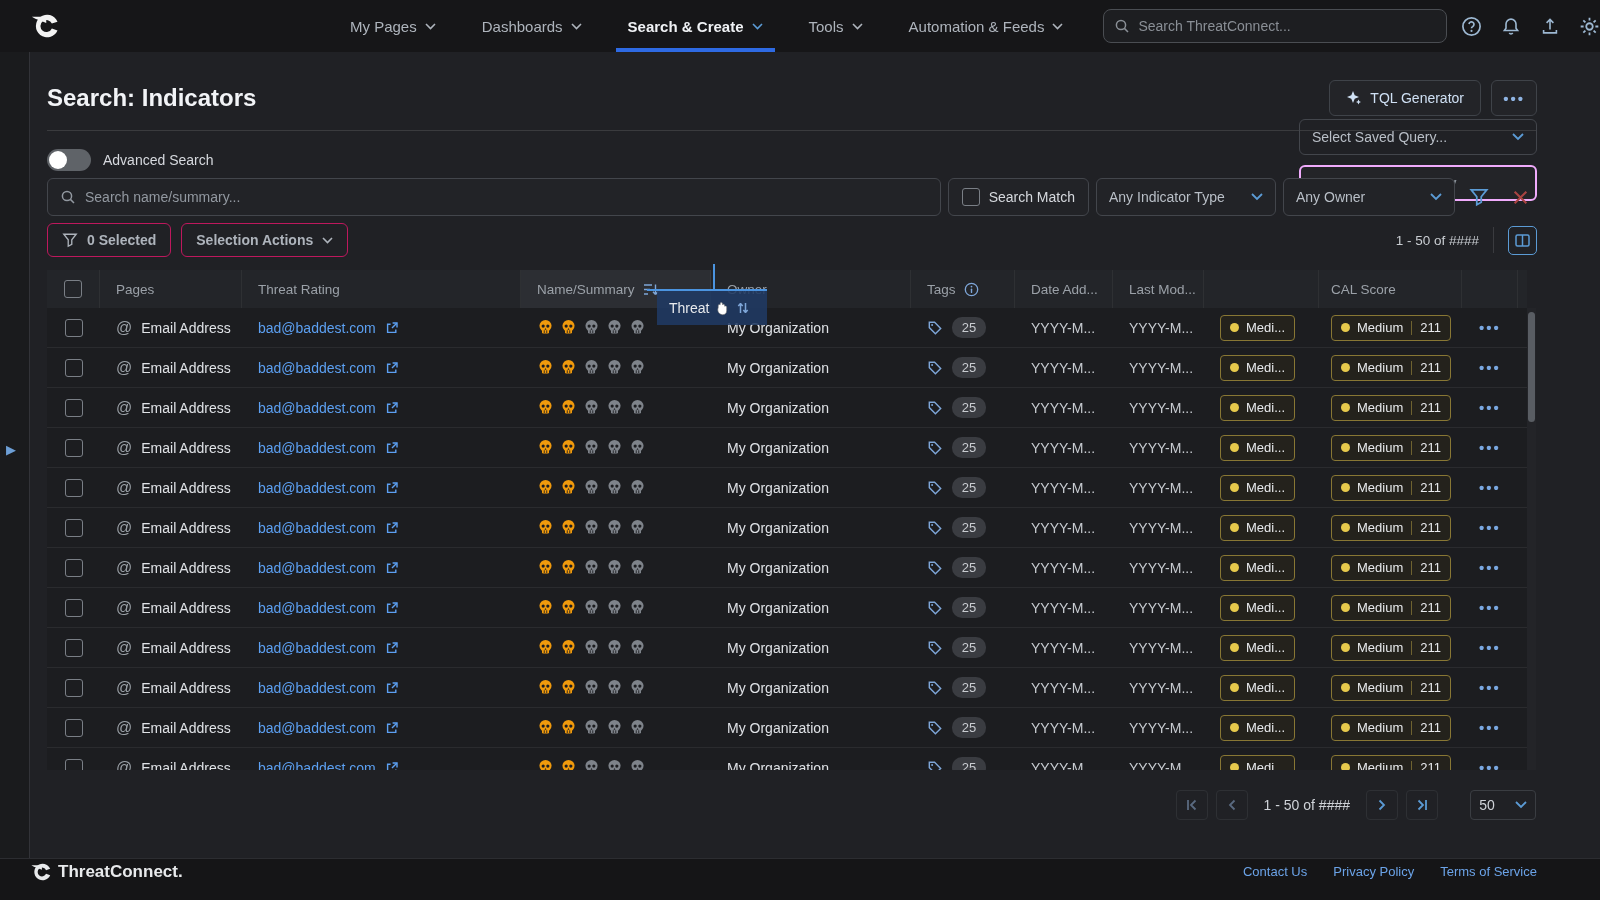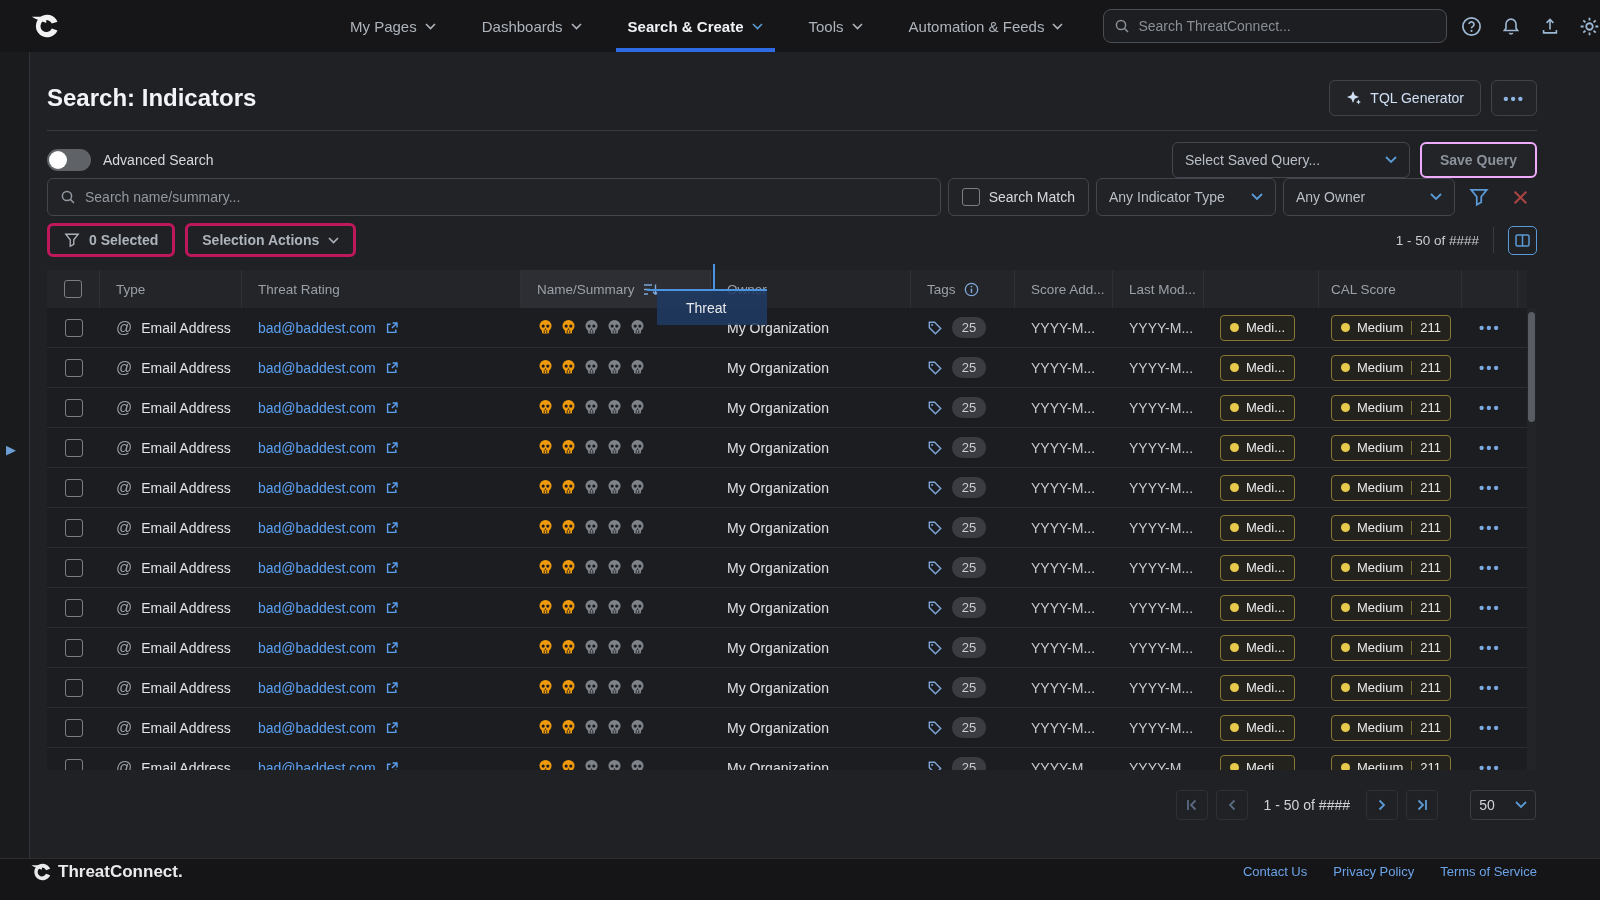--- a/index.html
+++ b/index.html
@@ -38,21 +38,21 @@
     border:1px solid #3f4349; border-radius:6px; background:#232428; color:#cfe0f4;
     font-size:14px; padding:0 16px; cursor:pointer; white-space:nowrap; }
   .btn.dots-btn { width:46px; color:#8fb4e3; font-size:15px; font-weight:bold; letter-spacing:2px; }
 
   .divider { height:1px; background:#3a3b3e; margin-top:12px; }
 
   .row1 { margin-top:17px; height:24px; display:flex; align-items:center; justify-content:space-between; }
   .toggle-wrap { display:flex; align-items:center; gap:12px; font-size:14px; color:#d6d9de; }
   .toggle { width:44px; height:22px; background:#5f6368; border-radius:11px; position:relative; cursor:pointer; }
   .toggle .knob { position:absolute; left:2px; top:2px; width:18px; height:18px; background:#fff; border-radius:50%; }
-  .row1-right { display:flex; gap:10px; }
+  .row1-right { display:flex; gap:10px;flex-direction:column; }
   .select-box { display:flex; align-items:center; justify-content:space-between; gap:10px;
     height:36px; border:1px solid #43464c; border-radius:6px; padding:0 12px;
     font-size:14px; color:#b9bfc7; cursor:pointer; background:transparent; }
   .saved-query { width:238px; }
   .save-query-btn { height:36px; border:2px solid #f0abfc; border-radius:6px; background:#232428;
     color:#8b929b; font-size:14px; font-weight:bold; padding:0 18px; cursor:pointer; }
 
   .row2 { margin-top:6px; display:flex; align-items:center; gap:7px; }
   .main-search { flex:1; height:38px; border:1px solid #43464c; border-radius:6px;
     display:flex; align-items:center; gap:9px; padding:0 12px; background:#222327; }
@@ -61,21 +61,21 @@
   .main-search input::placeholder { color:#9298a0; }
   .exact-box { height:38px; border:1px solid #43464c; border-radius:6px; display:flex;
     align-items:center; gap:9px; padding:0 13px; font-size:14px; color:#d6d9de; background:#222327; }
   .checkbox { width:18px; height:18px; border:1.5px solid #7a7f86; border-radius:3px; cursor:pointer; flex-shrink:0; }
   .dd-type { width:180px; height:38px; background:#222327; }
   .dd-owner { width:172px; height:38px; background:#222327; }
   .tool-ic { width:34px; height:38px; display:flex; align-items:center; justify-content:center; cursor:pointer; }
 
   .row3 { margin-top:6px; height:36px; display:flex; align-items:center; justify-content:space-between; }
   .row3-left { display:flex; gap:10px; }
-  .chip-btn { display:flex; align-items:center; gap:9px; height:34px; border:3px solid #be185d;
+  .chip-btn { display:flex; align-items:center; gap:9px; height:34px; border:1px solid #be185d;
     border-radius:6px; padding:12px 14px; font-size:14px; font-weight:bold; color:#aeb4bc;
     background:transparent; cursor:pointer; }
   .row3-right { display:flex; align-items:center; gap:14px; }
   .range-text { font-size:13.5px; color:#c9cdd2; }
   .vsep { width:1px; height:26px; background:#3a3b3f; }
   .panel-toggle { width:29px; height:29px; border:1.5px solid #5b9bd5; border-radius:5px;
     display:flex; align-items:center; justify-content:center; cursor:pointer; }
 
   
   .table-wrap { margin-top:12px; width:1489px; position:relative; }
@@ -107,21 +107,21 @@
   .badge .sep { border-left:1px solid #6e6230; height:14px; margin:0 1px; }
   .row-menu { color:#79a7e0; font-size:15px; font-weight:bold; letter-spacing:2px; cursor:pointer; }
 
   .scrollbar { position:absolute; right:0; top:38px; width:9px; height:462px; background:#232428; }
   .scroll-thumb { position:absolute; top:4px; left:1px; width:7px; height:110px; background:#595d63; border-radius:4px; }
 
   
   .drop-vline { position:absolute; left:666px; top:-6px; width:2px; height:26px; background:#4b94e0; }
   .drag-ghost { position:absolute; left:610px; top:19px; width:110px; height:36px;
     background:rgba(32,58,99,0.88); border-top:2px solid #4b94e0; display:flex;
-    align-items:center; gap:6px; padding:0 29px; font-size:14px; color:#e8eaed; z-index:5; }
+    align-items:center; gap:6px; padding:0 12px; font-size:14px; color:#e8eaed; z-index:5; }
   .ghost-hline-ext { position:absolute; left:600px; top:19px; width:10px; height:2px; background:#4b94e0; }
 
   
   .pager { margin-top:20px; width:1489px; display:flex; align-items:center; justify-content:flex-end; gap:8px; }
   .pg-btn { width:32px; height:30px; border:1px solid #2e3034; border-radius:4px;
     display:flex; align-items:center; justify-content:center; cursor:pointer; background:transparent; }
   .pg-range { font-size:14px; color:#cfd3d8; margin:0 8px; }
   .page-size { width:66px; height:30px; border:1px solid #3a3d42; border-radius:4px;
     display:flex; align-items:center; justify-content:center; gap:20px; font-size:14px;
     color:#cfd3d8; margin-left:24px; cursor:pointer; }
@@ -319,21 +319,21 @@
             </span>
           </div>
         </div>
 
         <div class="table-wrap">
           <div class="tgrid thead">
             <div class="th center">
                 <span class="checkbox"></span>
               </div>
             <div class="th">
-                <span>Type</span>
+                <span>Pages</span>
               </div>
             <div class="th">
                 <span>Threat Rating</span>
               </div>
             <div class="th hl">
               <span>Name/Summary</span>
               <svg width="17" height="13" viewBox="0 0 17 13">
                 <g stroke="#7ea6d8" stroke-width="1.4" fill="none">
                     <path d="M1 2h8M1 6.5h6M1 11h4M12.5 1.5v10M12.5 11.5 10 8.8M12.5 11.5 15 8.8"></path>
                   </g>
@@ -344,21 +344,21 @@
               </div>
             <div class="th">
               <span>Tags</span>
               <svg width="15" height="15" viewBox="0 0 15 15">
                 <circle cx="7.5" cy="7.5" r="6.2" fill="none" stroke="#7ea6d8" stroke-width="1.3"></circle>
                 <circle cx="7.5" cy="4.6" r="0.9" fill="#7ea6d8"></circle>
                 <rect x="6.8" y="6.5" width="1.4" height="4.6" rx="0.7" fill="#7ea6d8"></rect>
               </svg>
             </div>
             <div class="th">
-                <span>Score Add...</span>
+                <span>Date Add...</span>
               </div>
             <div class="th">
                 <span>Last Mod...</span>
               </div>
             <div class="th"></div>
             <div class="th cal-th">
                 <span>CAL Score</span>
               </div>
             <div class="th"></div>
           </div>

